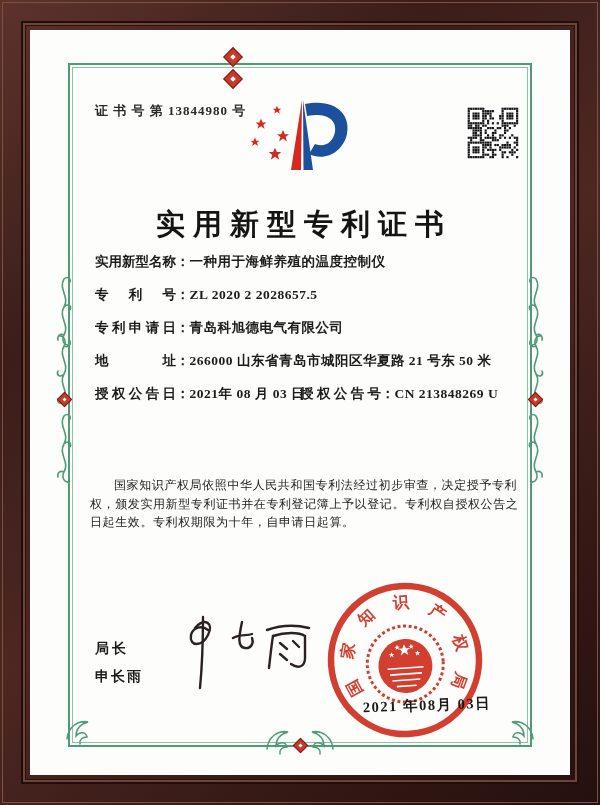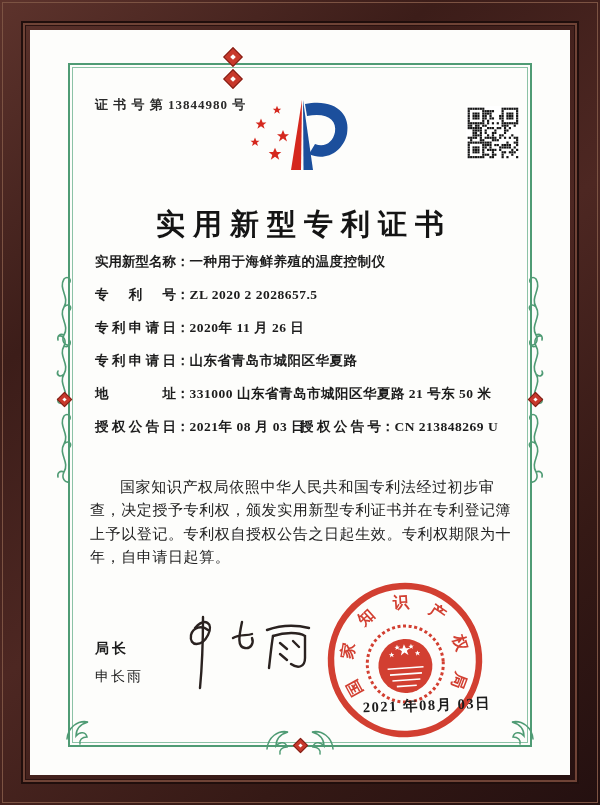--- a/index.html
+++ b/index.html
@@ -11,37 +11,37 @@
   .paper{position:absolute;inset:30px;background:#fdfdfb;}
   .green-border{position:absolute;left:38px;right:38px;top:33px;bottom:28px;border:2px solid #4f9b74;}
   .green-border::after{content:"";position:absolute;inset:2px;border:1px solid #8cc2a6;}
 
   .diamond{position:absolute;background:#c8392b;border:1px solid #7e1f16;transform:rotate(45deg);}
   .diamond::after{content:"";position:absolute;inset:30%;background:#fdfdfb;}
   .d-lg{width:12px;height:12px;}
   .d-sm{width:9px;height:9px;}
   .orn{position:absolute;}
 
-  .cert-number{position:absolute;left:65px;top:66px;font-size:13px;color:#2a2a2a;font-weight:600;letter-spacing:1px;}
+  .cert-number{position:absolute;left:65px;top:72px;font-size:13px;color:#2a2a2a;font-weight:600;letter-spacing:1px;}
   .logo{position:absolute;left:213px;top:66px;}
   .qr{position:absolute;left:436px;top:76px;width:54px;height:54px;}
   .title{position:absolute;left:0;right:0;top:156px;text-align:center;font-size:29px;font-weight:bold;color:#141414;letter-spacing:8px;padding-left:8px;}
 
   .fields{position:absolute;left:65px;top:222px;right:28px;}
   .frow{position:relative;line-height:20px;margin-bottom:13px;white-space:nowrap;font-size:13.5px;color:#1c1c1c;font-weight:600;}
   .flabel{display:inline-block;width:81px;text-align:justify;text-align-last:justify;vertical-align:top;}
   .fcolon{display:inline-block;vertical-align:top;}
   .fvalue{display:inline-block;letter-spacing:.5px;vertical-align:top;}
   .fgroup2{position:absolute;left:205px;top:0;}
 
-  .bodytext{position:absolute;left:60px;right:50px;top:446px;font-size:15px;line-height:1.56;color:#222;letter-spacing:.6px;}
+  .bodytext{position:absolute;left:60px;right:50px;top:446px;font-size:12px;line-height:1.56;color:#222;letter-spacing:.6px;}
   .bodytext p{margin:0;text-indent:2em;}
 
   .director-title{position:absolute;left:65px;top:610px;font-size:14px;font-weight:600;letter-spacing:3px;color:#1c1c1c;text-align:center;}
-  .director-name{position:absolute;left:65px;top:638px;font-size:14px;font-weight:400;letter-spacing:2px;color:#1c1c1c;}
+  .director-name{position:absolute;left:65px;top:638px;font-size:14px;font-weight:700;letter-spacing:2px;color:#1c1c1c;}
   .signature{position:absolute;left:135px;top:582px;}
   .seal{position:absolute;left:293px;top:548px;transform:rotate(-4deg);opacity:.95;}
   .sealchar{fill:#d03527;font-size:16px;font-weight:bold;text-anchor:middle;dominant-baseline:central;font-family:"Liberation Serif","DejaVu Serif",serif;}
   .seal-date{position:absolute;left:312px;top:666px;width:170px;text-align:center;font-size:14.5px;font-weight:bold;color:#1b1b1b;letter-spacing:1.5px;transform:rotate(-2deg);white-space:nowrap;}
 </style>
 </head>
 <body>
 
 <svg width="0" height="0" style="position:absolute">
   <defs>
@@ -359,27 +359,24 @@
     <h1 class="title">实用新型专利证书</h1>
 
     <div class="fields">
       <div class="frow">
         <span class="flabel">实用新型名称</span><span class="fcolon">：</span><span class="fvalue">一种用于海鲜养殖的温度控制仪</span>
       </div>
       <div class="frow">
         <span class="flabel">专利号</span><span class="fcolon">：</span><span class="fvalue">ZL 2020 2 2028657.5</span>
       </div>
       <div class="frow">
-        <span class="flabel">专利申请日</span><span class="fcolon">：</span><span class="fvalue">2020年 11 月 26 日</span>
+        <span class="flabel">专利申请日</span><span class="fcolon">：</span><span class="fvalue">青岛科旭德电气有限公司</span>
       </div>
       <div class="frow">
-        <span class="flabel">专利申请日</span><span class="fcolon">：</span><span class="fvalue">山东省青岛市城阳区华夏路</span>
-      </div>
-      <div class="frow">
-        <span class="flabel">地址</span><span class="fcolon">：</span><span class="fvalue">331000 山东省青岛市城阳区华夏路 21 号东 50 米</span>
+        <span class="flabel">地址</span><span class="fcolon">：</span><span class="fvalue">266000 山东省青岛市城阳区华夏路 21 号东 50 米</span>
       </div>
       <div class="frow">
         <span class="flabel">授权公告日</span><span class="fcolon">：</span><span class="fvalue">2021年 08 月 03 日</span>
         <span class="fgroup2">
           <span class="flabel">授权公告号</span><span class="fcolon">：</span><span class="fvalue">CN 213848269 U</span>
         </span>
       </div>
     </div>
 
     <div class="bodytext">

